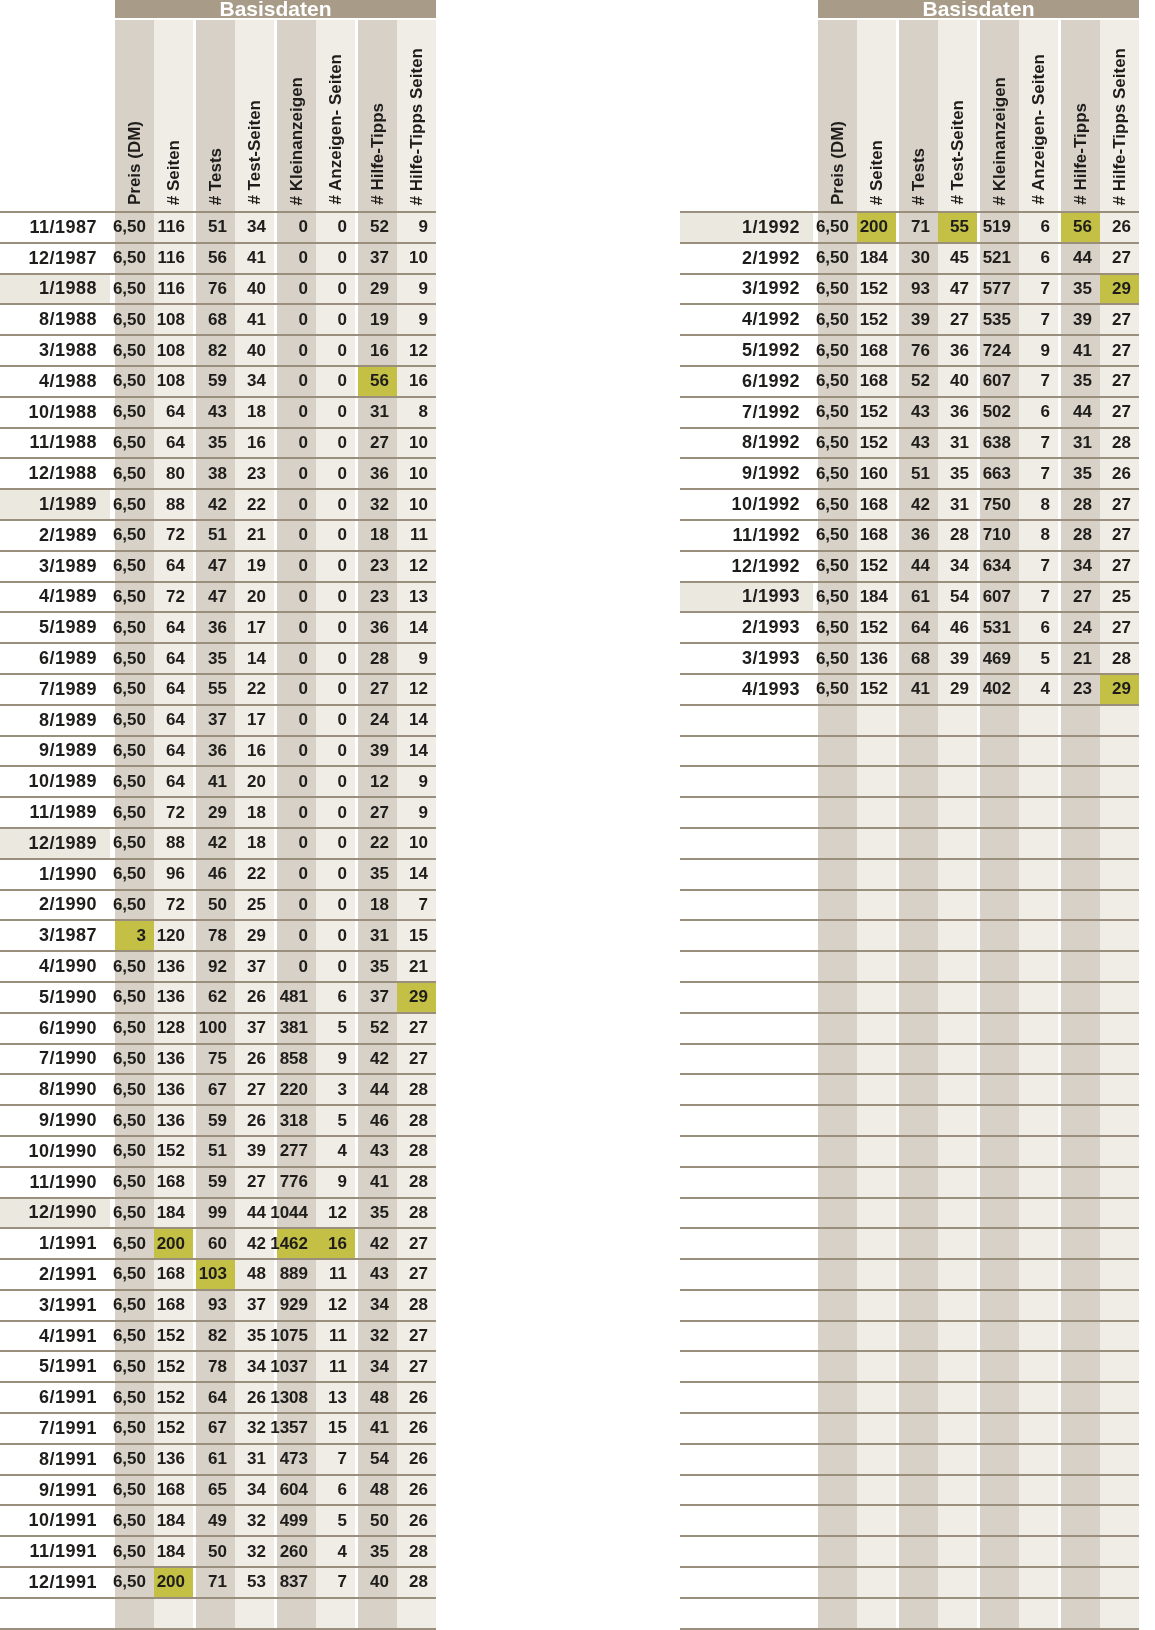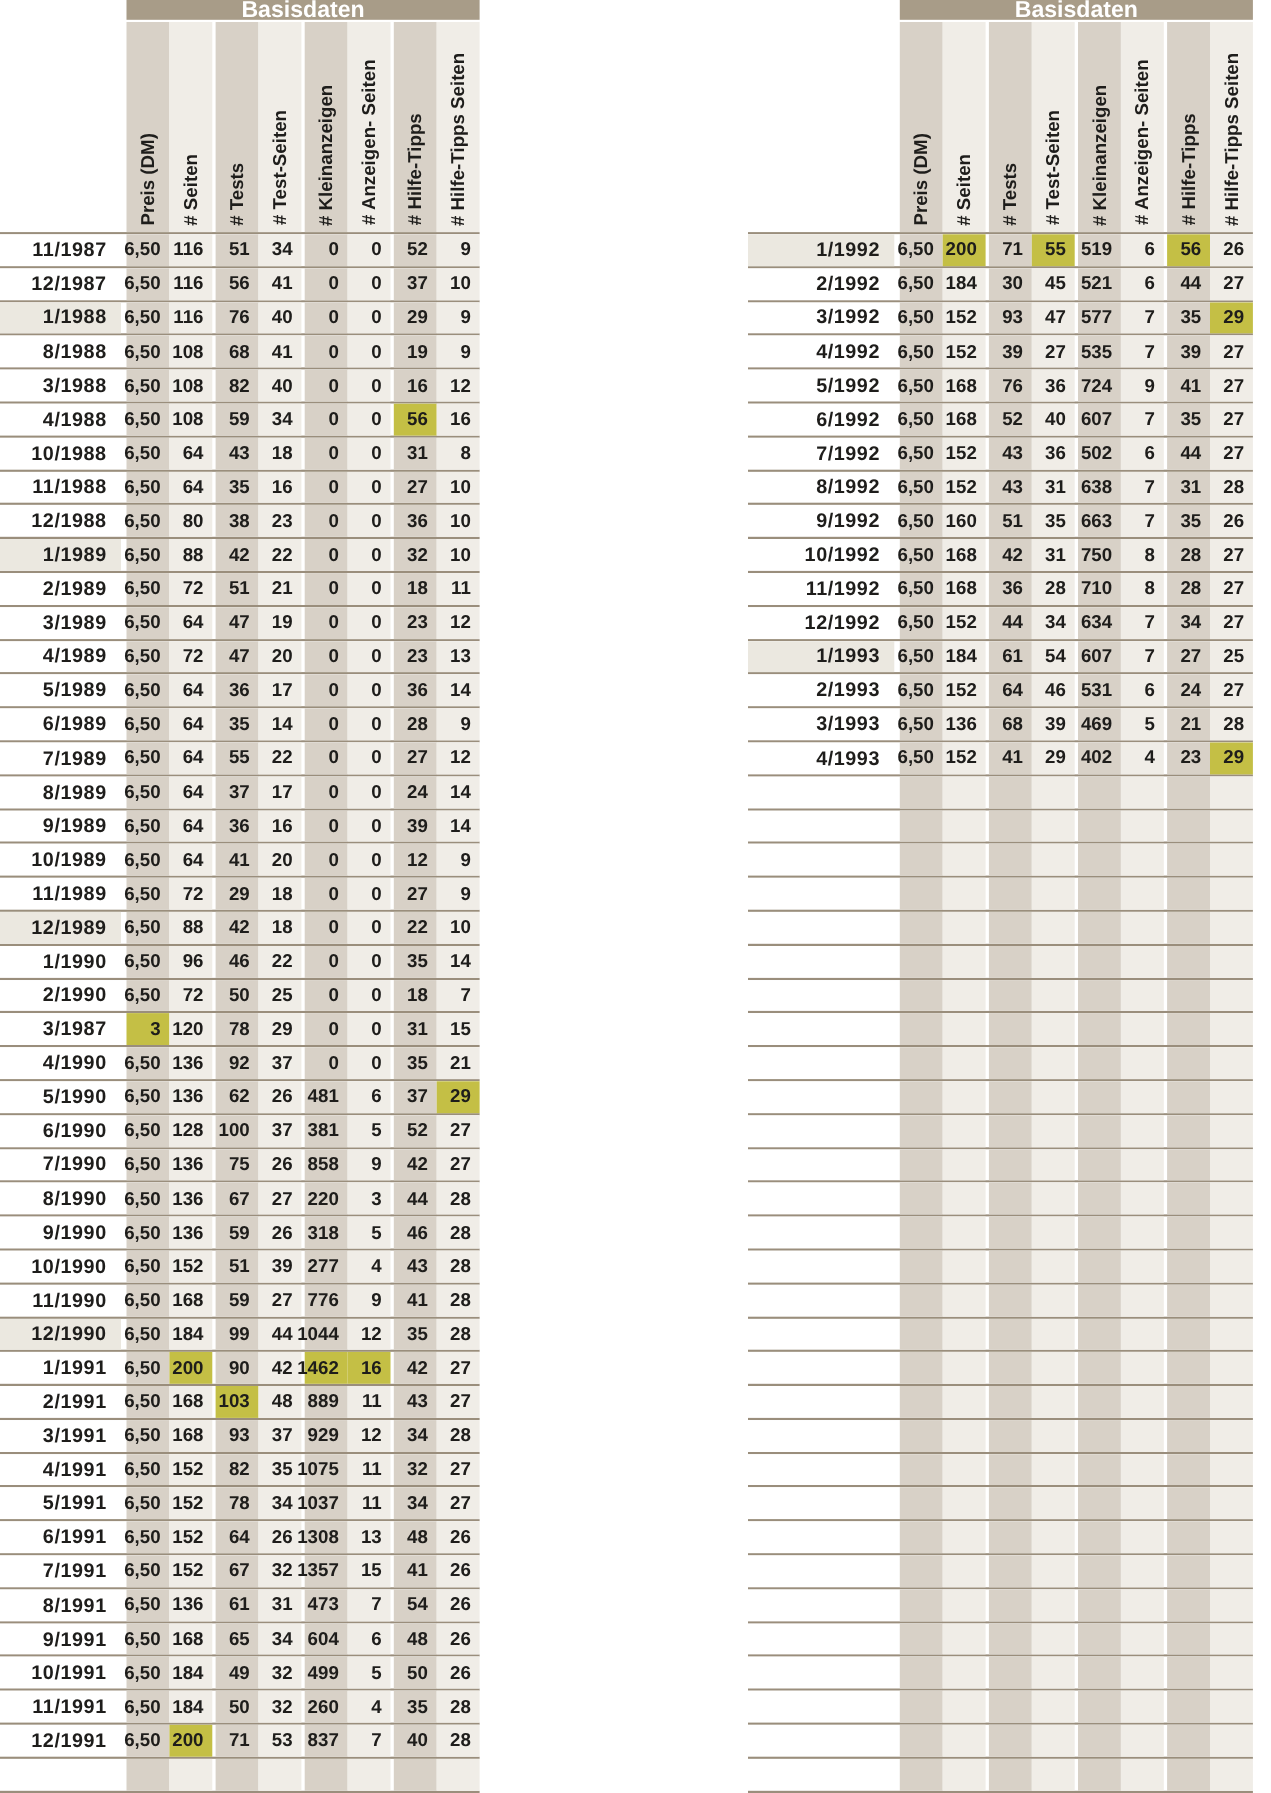--- a/index.html
+++ b/index.html
@@ -1250,21 +1250,21 @@
         <div class="group">
           <div class="cell dark">
             <span class="val">6,50</span>
           </div>
           <div class="cell light hl">
             <span class="val">200</span>
           </div>
         </div>
         <div class="group">
           <div class="cell dark">
-            <span class="val">90</span>
+            <span class="val">60</span>
           </div>
           <div class="cell light">
             <span class="val">42</span>
           </div>
         </div>
         <div class="group">
           <div class="cell dark hl">
             <span class="val">1462</span>
           </div>
           <div class="cell light hl">

